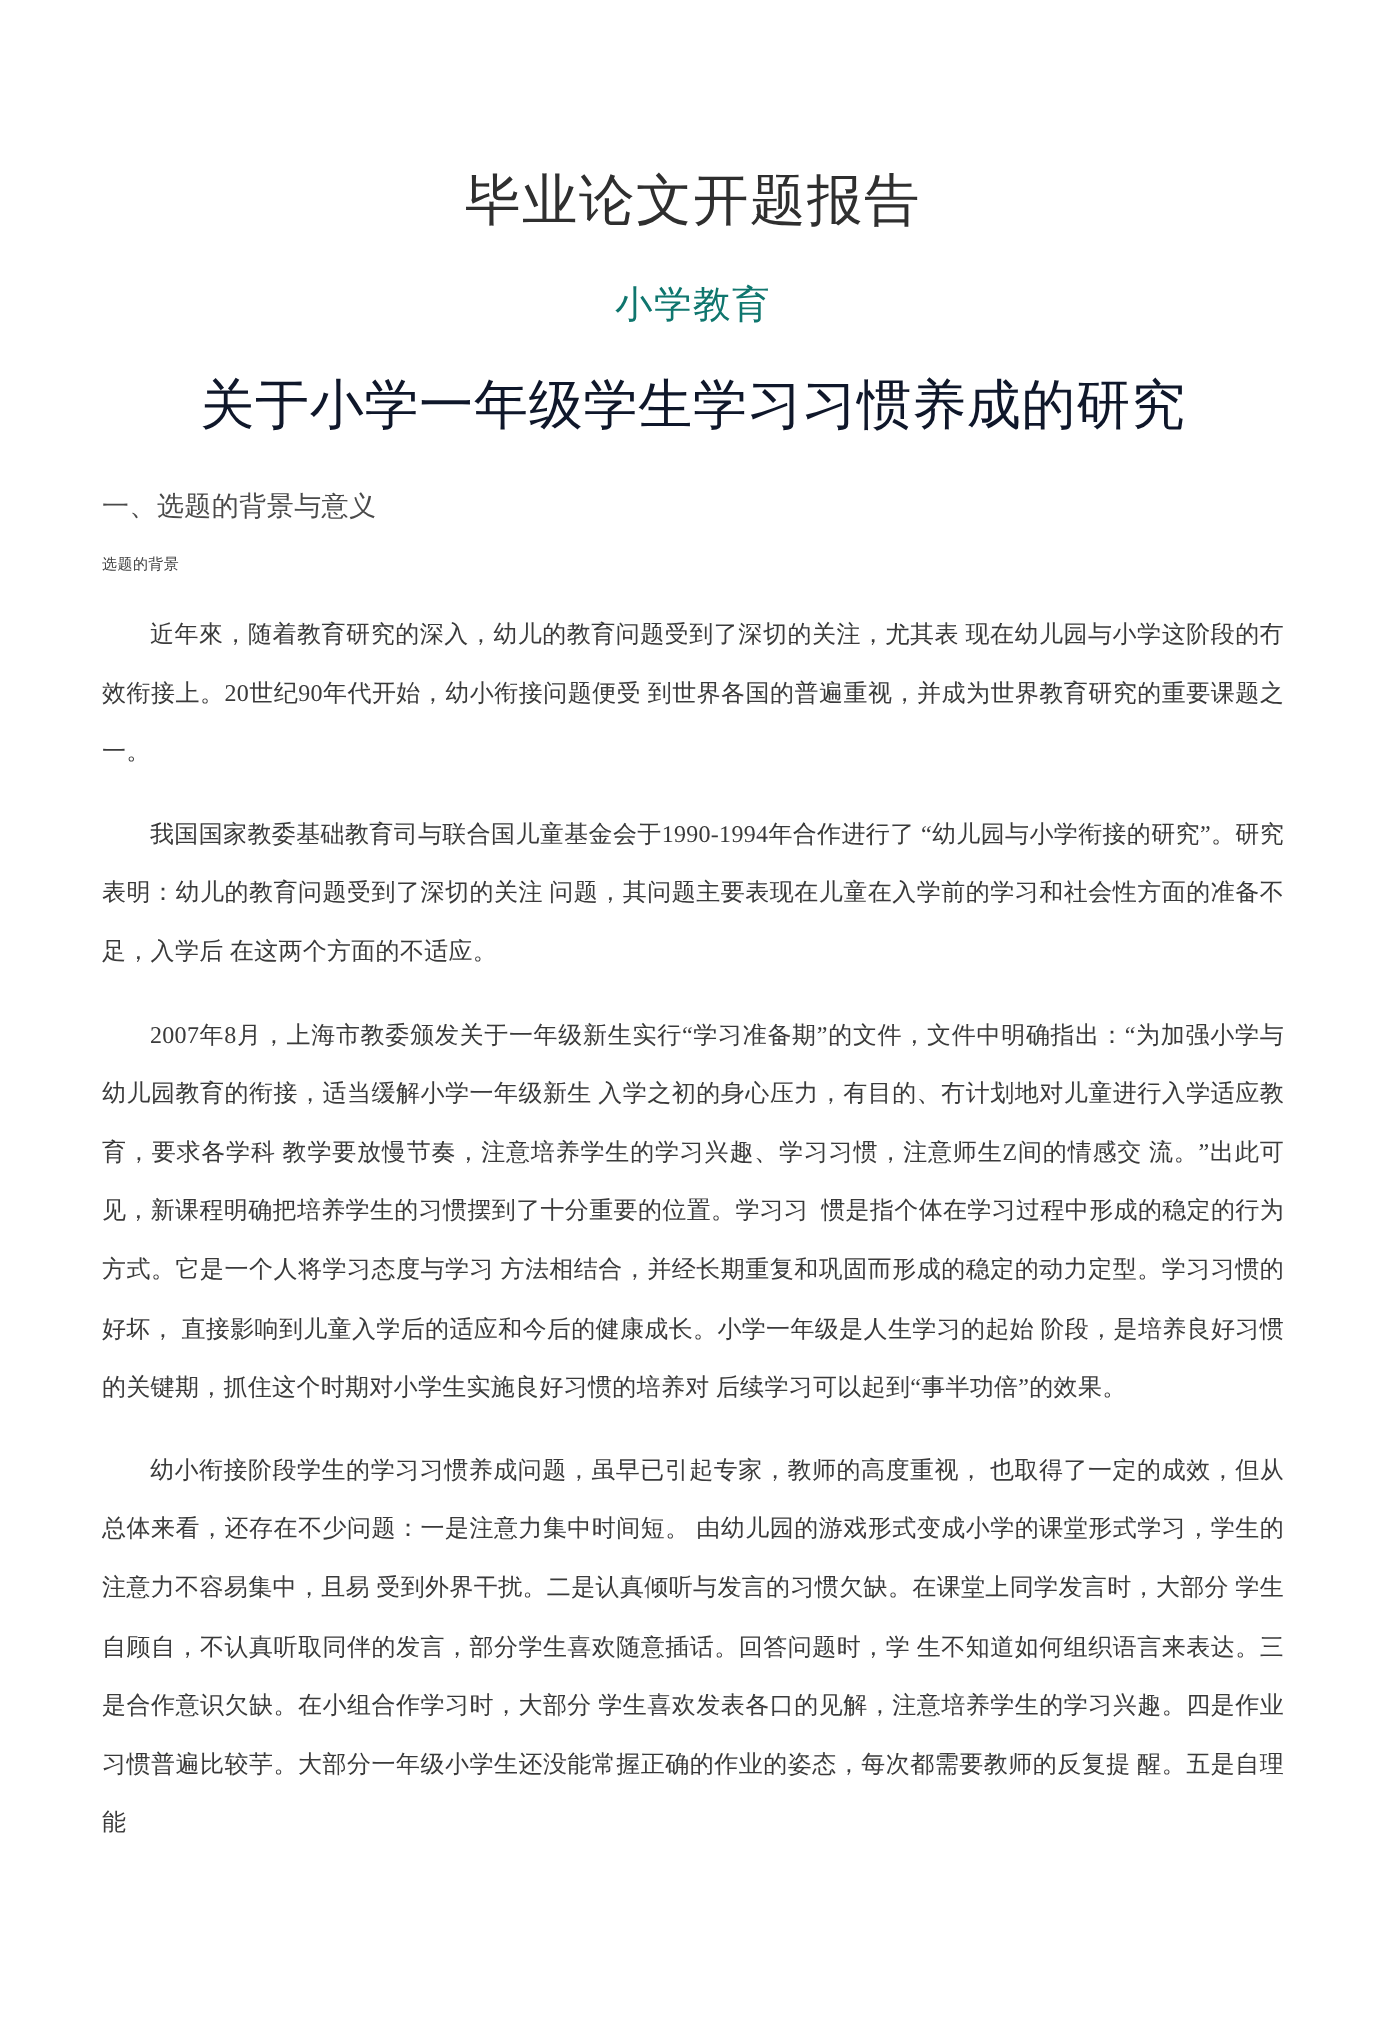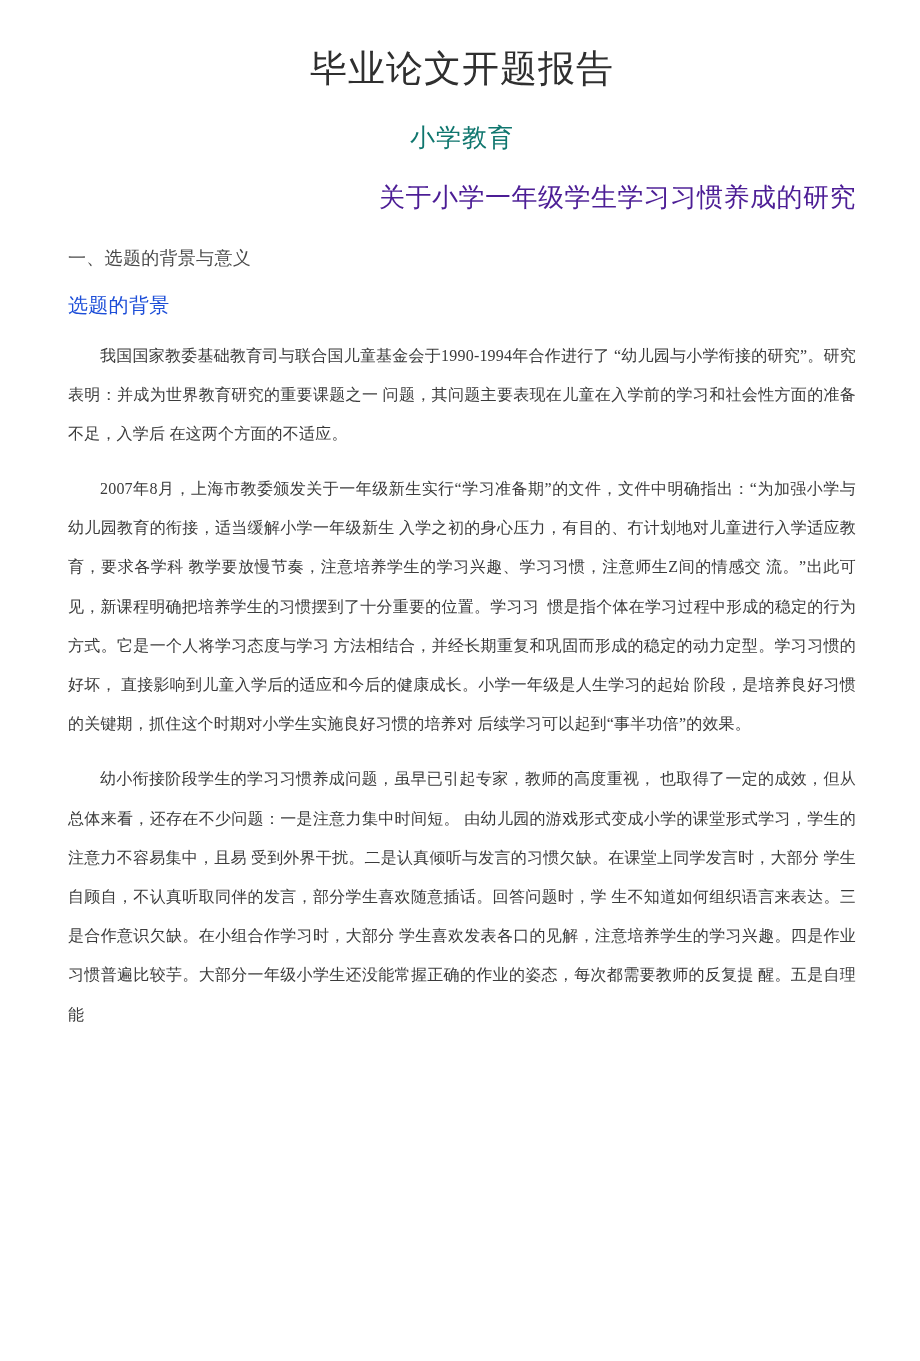--- a/index.html
+++ b/index.html
@@ -24,56 +24,56 @@
     left: 68px;
     top: 0;
     width: 788px;
   }
   .doc-title {
     font-size: 37px;
     text-align: center;
     color: #2f2f2f;
     letter-spacing: 1px;
     margin: 0;
-    padding-top: 46px;
+    padding-top: 112px;
     line-height: 1.25;
     font-weight: normal;
   }
   .doc-subject {
     font-size: 25px;
     text-align: center;
     color: #0f766e;
     letter-spacing: 1px;
     margin: 0;
     padding-top: 30px;
     line-height: 1.3;
     font-weight: normal;
   }
   .doc-topic {
-    font-size: 26px;
-    text-align: right;
-    color: #4c1d95;
+    font-size: 36px;
+    text-align: center;
+    color: #0f172a;
     letter-spacing: 0.5px;
     margin: 0;
     padding-top: 26px;
     line-height: 1.3;
     font-weight: normal;
   }
   .section-heading {
     font-size: 18px;
     color: #4a4a4a;
     margin: 0;
     padding-top: 30px;
     line-height: 1.5;
     font-weight: normal;
     letter-spacing: 0.3px;
   }
   .sub-heading {
-    font-size: 20px;
-    color: #1d4ed8;
+    font-size: 10px;
+    color: #404040;
     margin: 0;
     padding-top: 18px;
     line-height: 1.5;
     font-weight: normal;
     letter-spacing: 0.3px;
   }
   .body-para {
     font-size: 16px;
     color: #3a3a3a;
     margin: 0;
@@ -98,21 +98,22 @@
     <h1 class="doc-title">毕业论文开题报告</h1>
 
     <h2 class="doc-subject">小学教育</h2>
 
     <h2 class="doc-topic">关于小学一年级学生学习习惯养成的研究</h2>
 
     <div class="section-heading">一、选题的背景与意义</div>
 
     <div class="sub-heading">选题的背景</div>
 
+    <p class="body-para first-para">近年來，随着教育研究的深入，幼儿的教育问题受到了深切的关注，尤其表 现在幼儿园与小学这阶段的冇效衔接上。20世纪90年代开始，幼小衔接问题便受 到世界各国的普遍重视，并成为世界教育研究的重要课题之一。</p>
 
-    <p class="body-para">我国国家教委基础教育司与联合国儿童基金会于1990-1994年合作进行了 “幼儿园与小学衔接的研究”。研究表明：并成为世界教育研究的重要课题之一 问题，其问题主要表现在儿童在入学前的学习和社会性方面的准备不足，入学后 在这两个方面的不适应。</p>
+    <p class="body-para">我国国家教委基础教育司与联合国儿童基金会于1990-1994年合作进行了 “幼儿园与小学衔接的研究”。研究表明：幼儿的教育问题受到了深切的关注 问题，其问题主要表现在儿童在入学前的学习和社会性方面的准备不足，入学后 在这两个方面的不适应。</p>
 
     <p class="body-para">2007年8月，上海市教委颁发关于一年级新生实行“学习准备期”的文件，文件中明确指出：“为加强小学与幼儿园教育的衔接，适当缓解小学一年级新生 入学之初的身心压力，有目的、冇计划地对儿童进行入学适应教育，要求各学科 教学要放慢节奏，注意培养学生的学习兴趣、学习习惯，注意师生Z间的情感交 流。”出此可见，新课程明确把培养学生的习惯摆到了十分重要的位置。学习习  惯是指个体在学习过程中形成的稳定的行为方式。它是一个人将学习态度与学习 方法相结合，并经长期重复和巩固而形成的稳定的动力定型。学习习惯的好坏， 直接影响到儿童入学后的适应和今后的健康成长。小学一年级是人生学习的起始 阶段，是培养良好习惯的关键期，抓住这个时期对小学生实施良好习惯的培养对 后续学习可以起到“事半功倍”的效果。</p>
 
     <p class="body-para">幼小衔接阶段学生的学习习惯养成问题，虽早已引起专家，教师的高度重视， 也取得了一定的成效，但从总体来看，还存在不少问题：一是注意力集中时间短。 由幼儿园的游戏形式变成小学的课堂形式学习，学生的注意力不容易集中，且易 受到外界干扰。二是认真倾听与发言的习惯欠缺。在课堂上同学发言时，大部分 学生自顾自，不认真听取同伴的发言，部分学生喜欢随意插话。回答问题时，学 生不知道如何组织语言来表达。三是合作意识欠缺。在小组合作学习时，大部分 学生喜欢发表各口的见解，注意培养学生的学习兴趣。四是作业习惯普遍比较芋。大部分一年级小学生还没能常握正确的作业的姿态，每次都需要教师的反复提 醒。五是自理能</p>
 
   </div>
 </div>
 
 </body></html>

